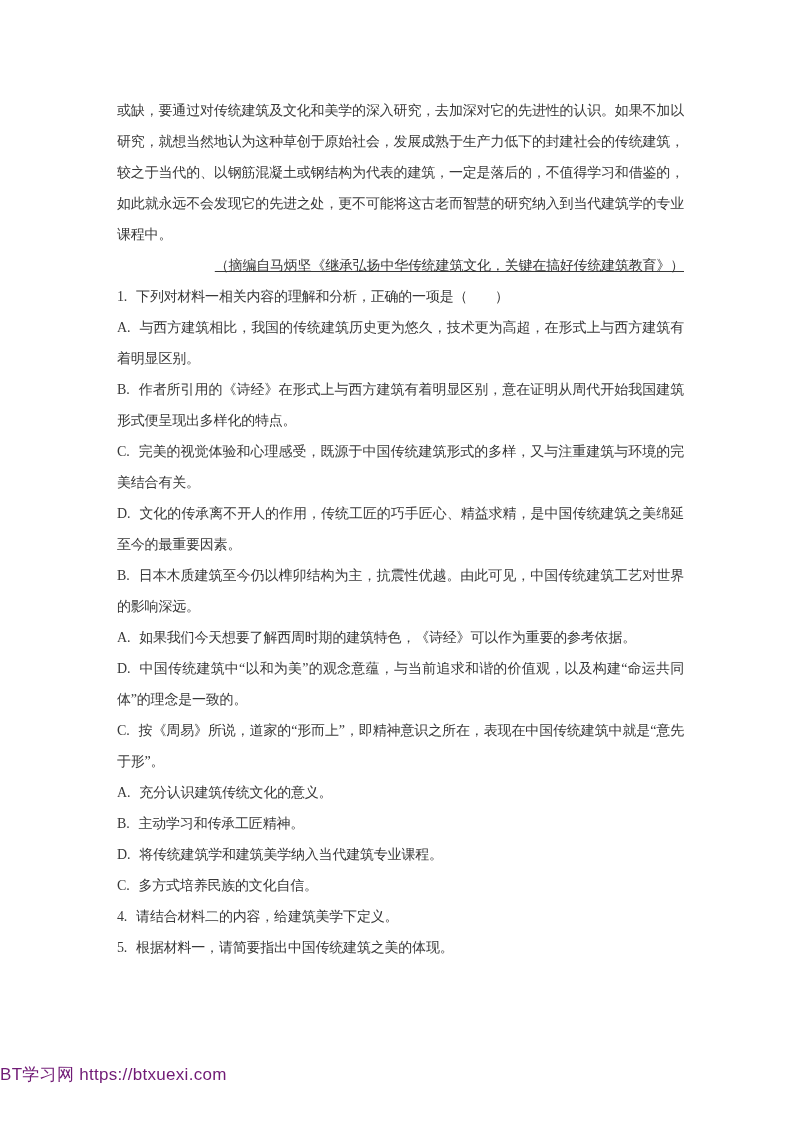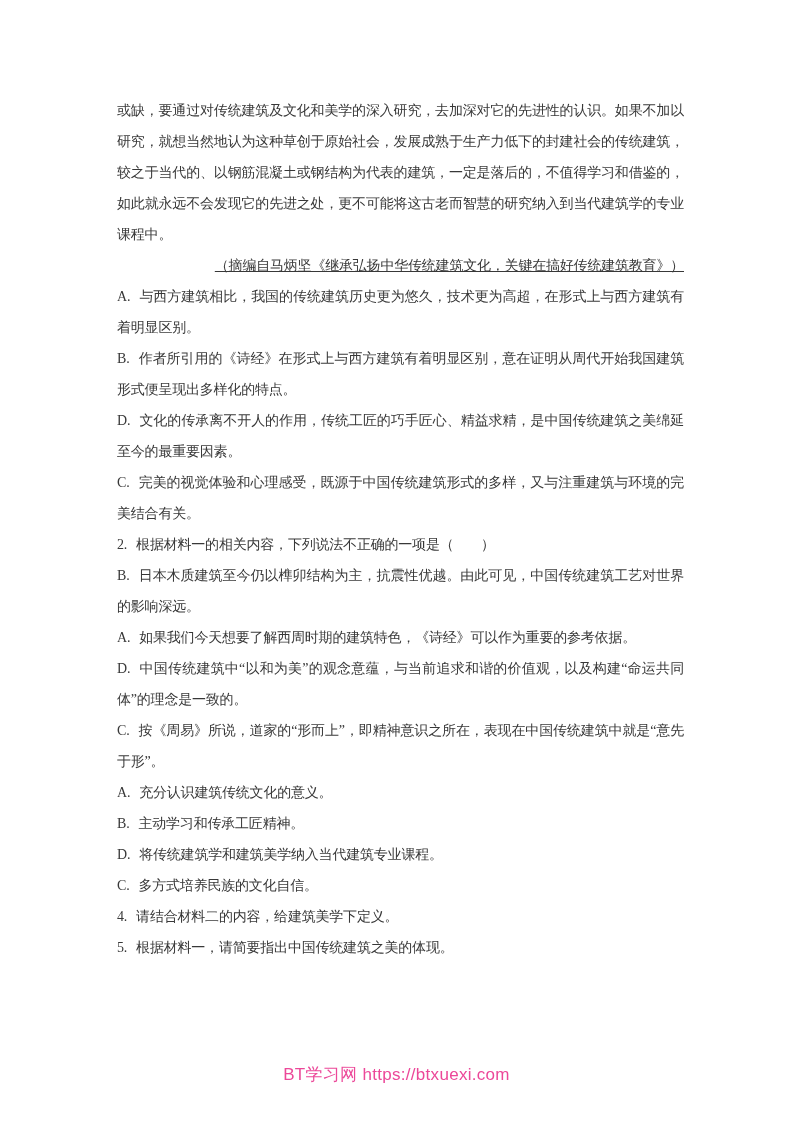--- a/index.html
+++ b/index.html
@@ -24,44 +24,43 @@
   }
   .content p { margin: 0; padding: 0; }
   .attribution { text-align: right; text-decoration: underline; }
   .qnum { margin-right: 9px; }
   .olabel { margin-right: 9px; }
   .footer {
     position: absolute;
     left: 0;
     top: 1062px;
     width: 100%;
-    text-align: center;
     font-family: "Liberation Sans", "DejaVu Sans", sans-serif;
     font-size: 17px;
     line-height: 26px;
-    color: #ec4899;
+    color: #701a75;
     letter-spacing: 0.3px;
   }
 </style>
 </head>
 <body>
 
 <div class="page">
   <div class="content">
 
     <p class="para">或缺，要通过对传统建筑及文化和美学的深入研究，去加深对它的先进性的认识。如果不加以研究，就想当然地认为这种草创于原始社会，发展成熟于生产力低下的封建社会的传统建筑，较之于当代的、以钢筋混凝土或钢结构为代表的建筑，一定是落后的，不值得学习和借鉴的，如此就永远不会发现它的先进之处，更不可能将这古老而智慧的研究纳入到当代建筑学的专业课程中。</p>
 
     <p class="attribution">（摘编自马炳坚《继承弘扬中华传统建筑文化，关键在搞好传统建筑教育》）</p>
 
+    <p class="stem"><span class="qnum">1.</span><span>下列对材料一相关内容的理解和分析，正确的一项是（　　）</span></p>
     <p class="opt"><span class="olabel">A.</span><span>与西方建筑相比，我国的传统建筑历史更为悠久，技术更为高超，在形式上与西方建筑有着明显区别。</span></p>
     <p class="opt"><span class="olabel">B.</span><span>作者所引用的《诗经》在形式上与西方建筑有着明显区别，意在证明从周代开始我国建筑形式便呈现出多样化的特点。</span></p>
+    <p class="opt"><span class="olabel">C.</span><span>完美的视觉体验和心理感受，既源于中国传统建筑形式的多样，又与注重建筑与环境的完美结合有关。</span></p>
     <p class="opt"><span class="olabel">D.</span><span>文化的传承离不开人的作用，传统工匠的巧手匠心、精益求精，是中国传统建筑之美绵延至今的最重要因素。</span></p>
-    <p class="opt"><span class="olabel">C.</span><span>完美的视觉体验和心理感受，既源于中国传统建筑形式的多样，又与注重建筑与环境的完美结合有关。</span></p>
 
-    <p class="stem"><span class="qnum">2.</span><span>根据材料一的相关内容，下列说法不正确的一项是（　　）</span></p>
     <p class="opt"><span class="olabel">B.</span><span>日本木质建筑至今仍以榫卯结构为主，抗震性优越。由此可见，中国传统建筑工艺对世界的影响深远。</span></p>
     <p class="opt"><span class="olabel">A.</span><span>如果我们今天想要了解西周时期的建筑特色，《诗经》可以作为重要的参考依据。</span></p>
     <p class="opt"><span class="olabel">D.</span><span>中国传统建筑中“以和为美”的观念意蕴，与当前追求和谐的价值观，以及构建“命运共同体”的理念是一致的。</span></p>
     <p class="opt"><span class="olabel">C.</span><span>按《周易》所说，道家的“形而上”，即精神意识之所在，表现在中国传统建筑中就是“意先于形”。</span></p>
 
     <p class="opt"><span class="olabel">A.</span><span>充分认识建筑传统文化的意义。</span></p>
     <p class="opt"><span class="olabel">B.</span><span>主动学习和传承工匠精神。</span></p>
     <p class="opt"><span class="olabel">D.</span><span>将传统建筑学和建筑美学纳入当代建筑专业课程。</span></p>
     <p class="opt"><span class="olabel">C.</span><span>多方式培养民族的文化自信。</span></p>
 

